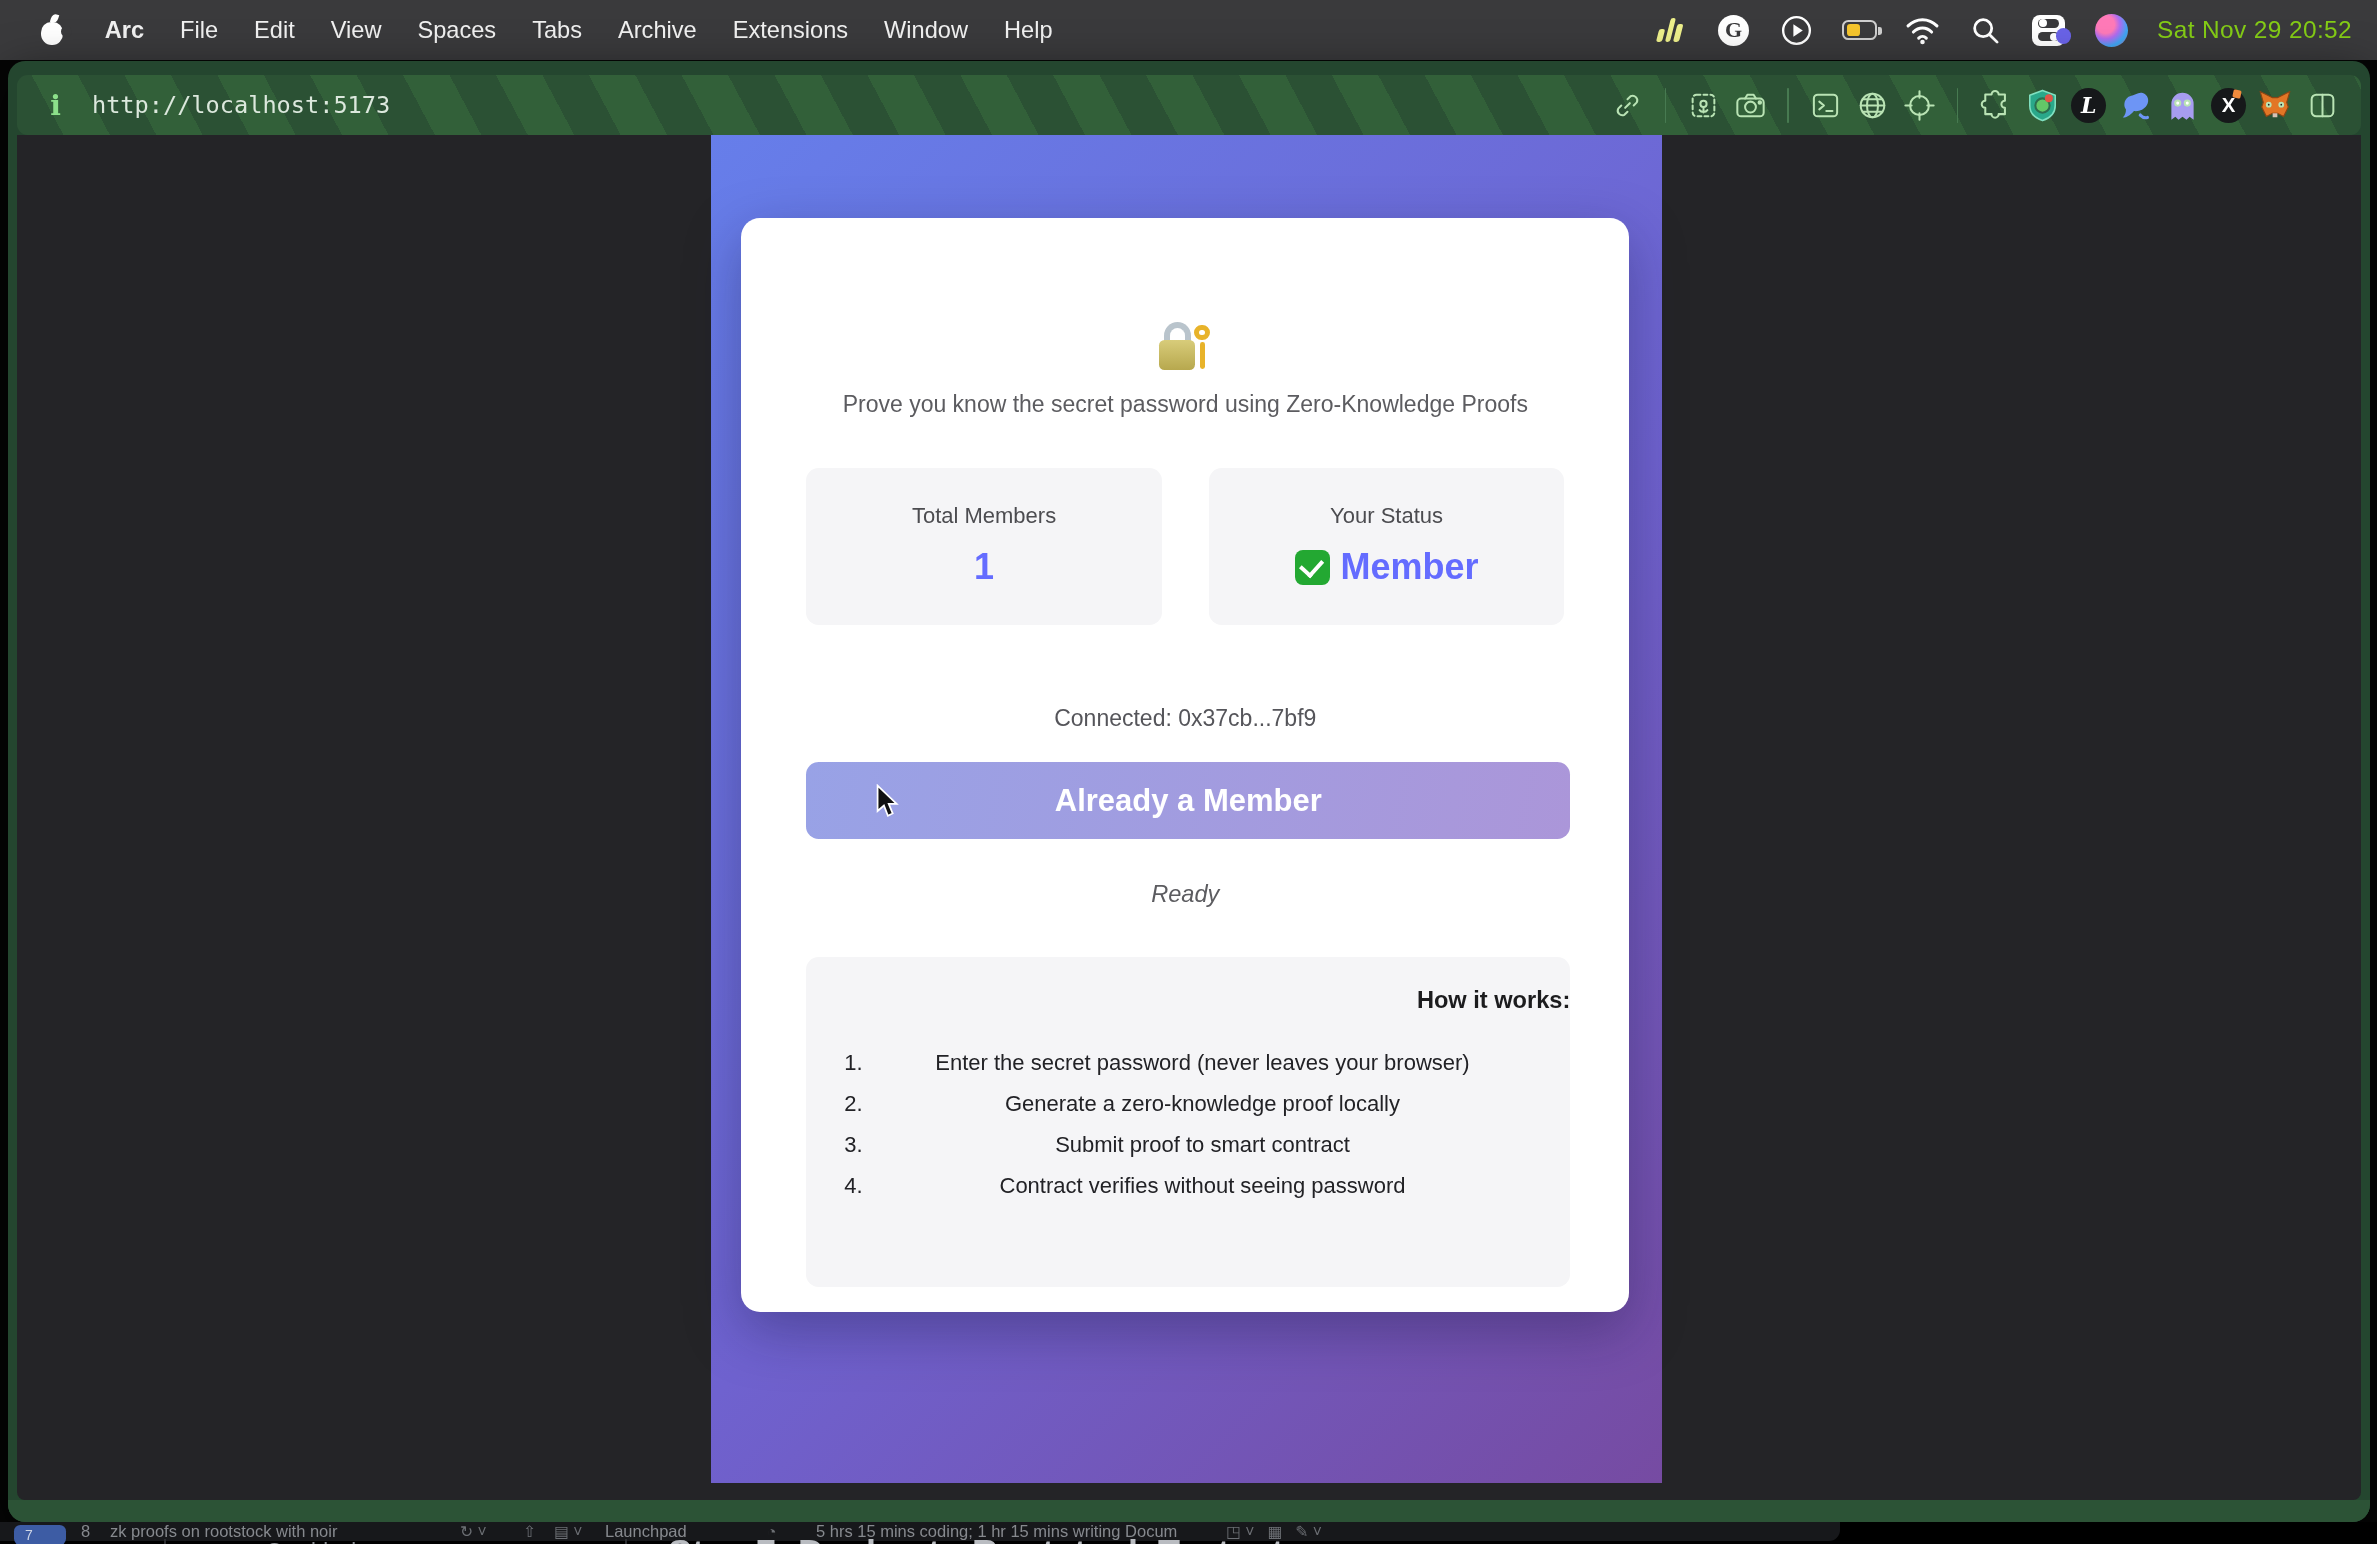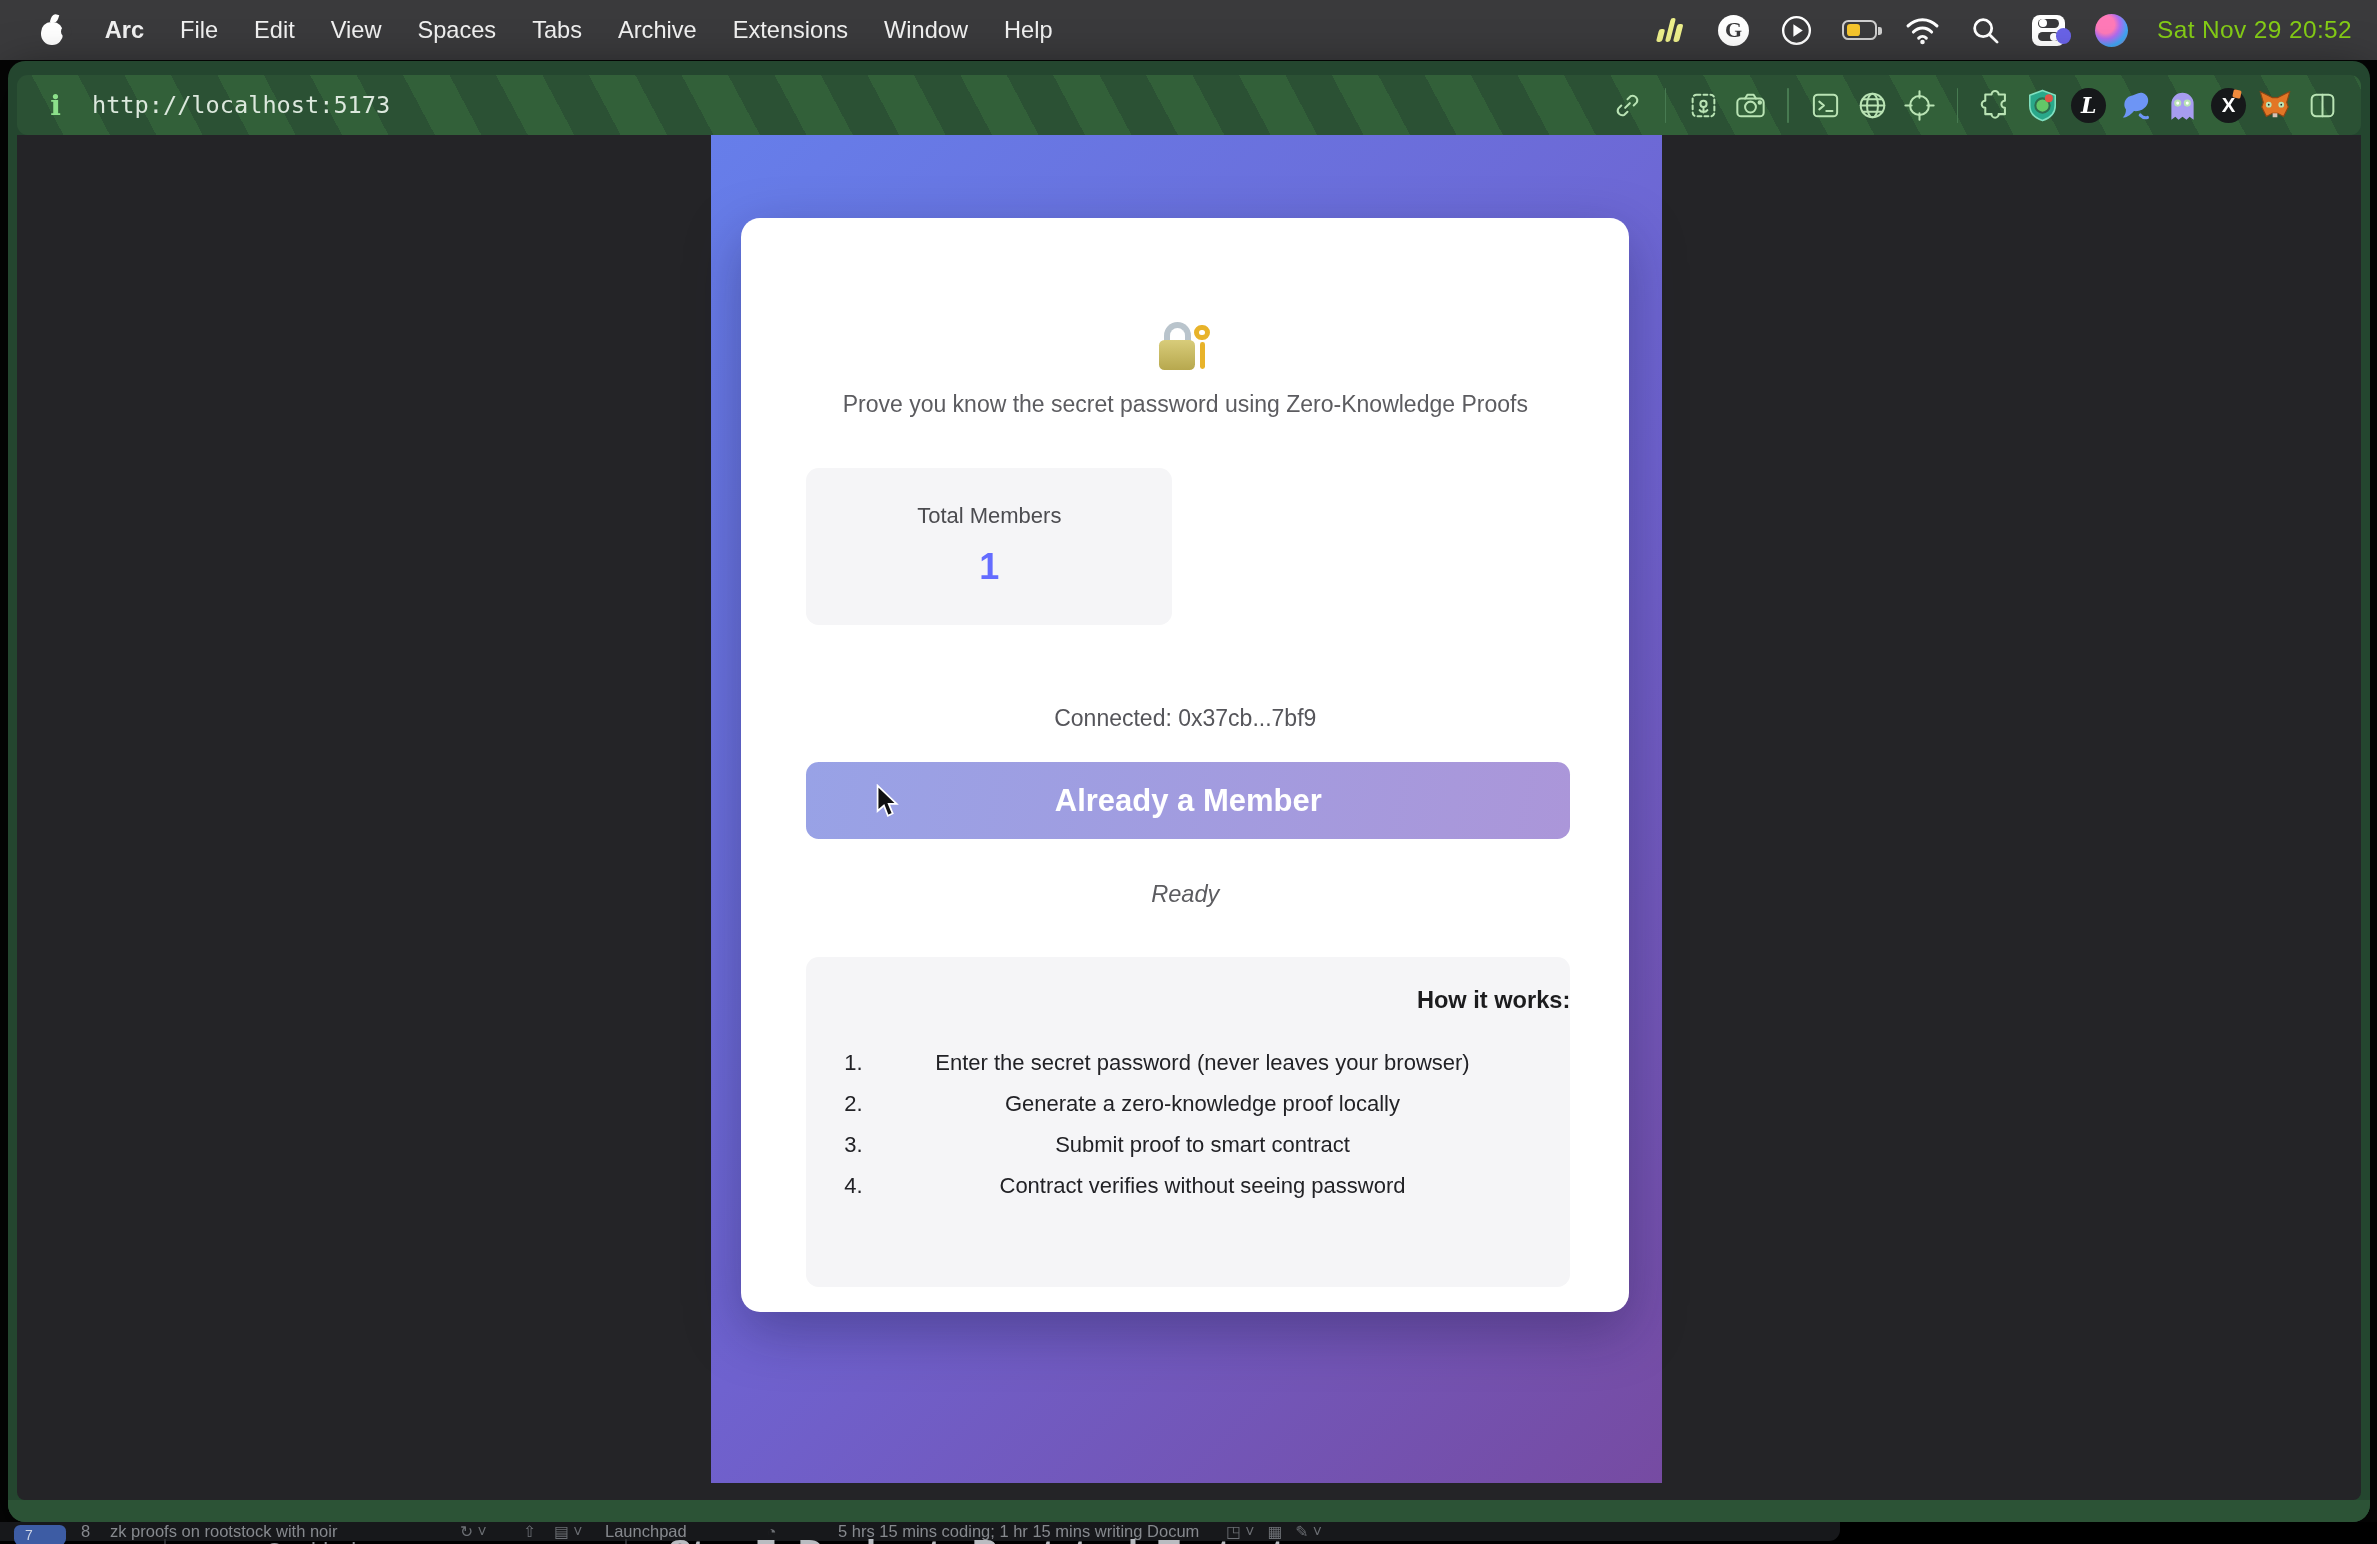--- a/index.html
+++ b/index.html
@@ -306,20 +306,27 @@
           </span>
         </div>
 
         <div class="subtitle">Prove you know the secret password using Zero-Knowledge Proofs</div>
 
         <div class="stats-row">
           <div class="stat-box">
             <div class="stat-label">Total Members</div>
             <div class="stat-value">1</div>
           </div>
+          <div class="stat-box">
+            <div class="stat-label">Your Status</div>
+            <div class="stat-value">
+              <span class="check-emoji"></span>
+              <span>Member</span>
+            </div>
+          </div>
         </div>
 
         <div class="connected">Connected: 0x37cb...7bf9</div>
 
         <button class="cta-btn">Already a Member</button>
 
         <div class="ready">Ready</div>
 
         <div class="how-box">
           <div class="how-title">How it works:</div>
@@ -342,21 +349,21 @@
 
 <div class="bg-strip">
   <div class="bg-bar">
     <span class="bg-txt" style="position:absolute;left:81px">8</span>
     <span class="bg-txt" style="position:absolute;left:110px">zk proofs on rootstock with noir</span>
     <span class="bg-glyph" style="position:absolute;left:460px">↻ ˅</span>
     <span class="bg-glyph" style="position:absolute;left:523px">⇧</span>
     <span class="bg-glyph" style="position:absolute;left:554px">▤ ˅</span>
     <span class="bg-txt" style="position:absolute;left:605px">Launchpad</span>
     <span class="bg-glyph" style="position:absolute;left:767px">◔</span>
-    <span class="bg-txt" style="position:absolute;left:838px">5 hrs 15 mins coding; 1 hr 15 mins writing Docum</span>
+    <span class="bg-txt" style="position:absolute;left:816px">5 hrs 15 mins coding; 1 hr 15 mins writing Docum</span>
     <span class="bg-glyph" style="position:absolute;left:1226px">◳ ˅&nbsp;&nbsp;&nbsp;▦&nbsp;&nbsp;&nbsp;✎ ˅</span>
   </div>
   <div class="bg-tab">
     <span>7</span>
   </div>
   <div class="bg-under">
     <span class="divider-v" style="left:164px"></span>
     <span class="divider-v" style="left:625px"></span>
     <span class="symbiosis">Symbiosis</span>
     <span class="step7">Step 7: Deploy to Rootstock Testnet</span>

